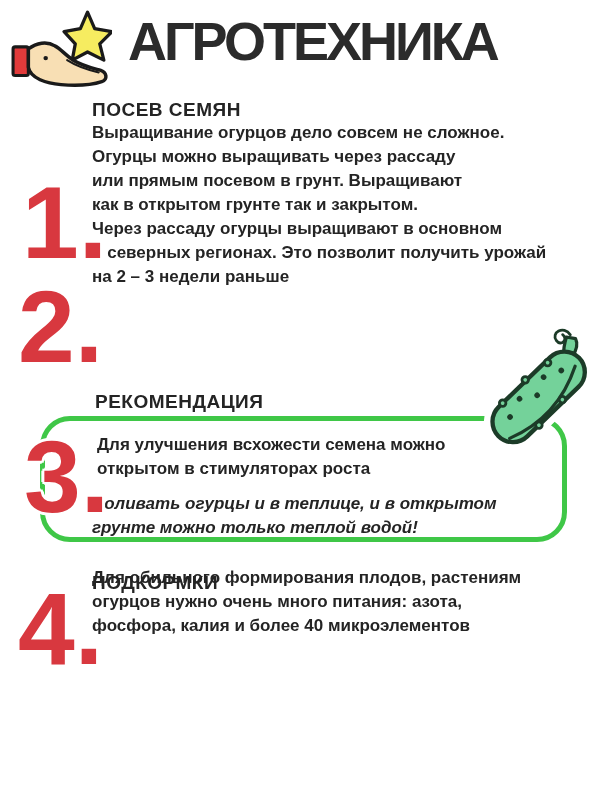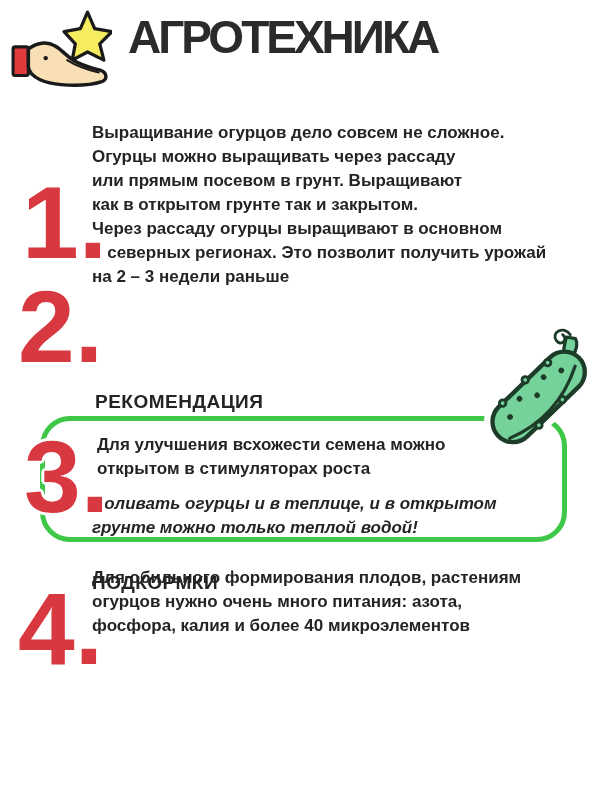--- a/index.html
+++ b/index.html
@@ -2,21 +2,21 @@
 <html style="--accent-red: #D8383F; --accent-green: #3FC747;"><head>
 <meta charset="utf-8">
 <style>
   html,body{margin:0;padding:0;background:#fff;}
   .page{
     position:relative;width:600px;height:800px;background:#fff;overflow:hidden;
     font-family:"Liberation Sans","DejaVu Sans",sans-serif;color:#262626;
   }
   .abs{position:absolute;}
   .title{
-    left:128px;top:10px;font-size:46px;font-weight:600;letter-spacing:-3px;
+    left:128px;top:10px;font-size:54px;font-weight:600;letter-spacing:-3px;
     color:#2b2b2b;white-space:nowrap;z-index:2;
   }
   .sec-heading{
     font-size:19px;font-weight:700;letter-spacing:.5px;color:#242424;
     white-space:nowrap;z-index:2;
   }
   .sec-text{
     font-size:17px;font-weight:700;line-height:24px;color:#242424;
     white-space:pre-line;z-index:2;
   }
@@ -44,20 +44,21 @@
       <rect x="3" y="38" width="15" height="28" rx="2" fill="#E23B3B" stroke="#1a1a1a" stroke-width="3"></rect>
       <path d="M18,40 C26,34 36,32 44,37 C50,40 54,46 62,51 C72,57 82,59 89,61 C95,63 96,70 90,72 C78,76 62,76 50,75 C36,74 20,69 18,58 Z" fill="#F8DFB4" stroke="#1a1a1a" stroke-width="3.4" stroke-linejoin="round"></path>
       <path d="M56,51 C67,58 78,61 87,63" fill="none" stroke="#1a1a1a" stroke-width="2" stroke-linecap="round"></path>
       <circle cx="35" cy="49" r="2.2" fill="#1a1a1a"></circle>
     </svg>
   </div>
 
   <div class="abs title">АГРОТЕХНИКА</div>
 
   <div class="abs big-number" style="left:22px;top:172px;">1.</div>
+  <div class="abs sec-heading" style="left:92px;top:99px;">ПОСЕВ СЕМЯН</div>
   <div class="abs sec-text" style="left:92px;top:121px;">Выращивание огурцов дело совсем не сложное.
 Огурцы можно выращивать через рассаду
 или прямым посевом в грунт. Выращивают
 как в открытом грунте так и закрытом.
 Через рассаду огурцы выращивают в основном
 в северных регионах. Это позволит получить урожай
 на 2 – 3 недели раньше</div>
 
   <div class="abs big-number" style="left:18px;top:276px;">2.</div>
 

